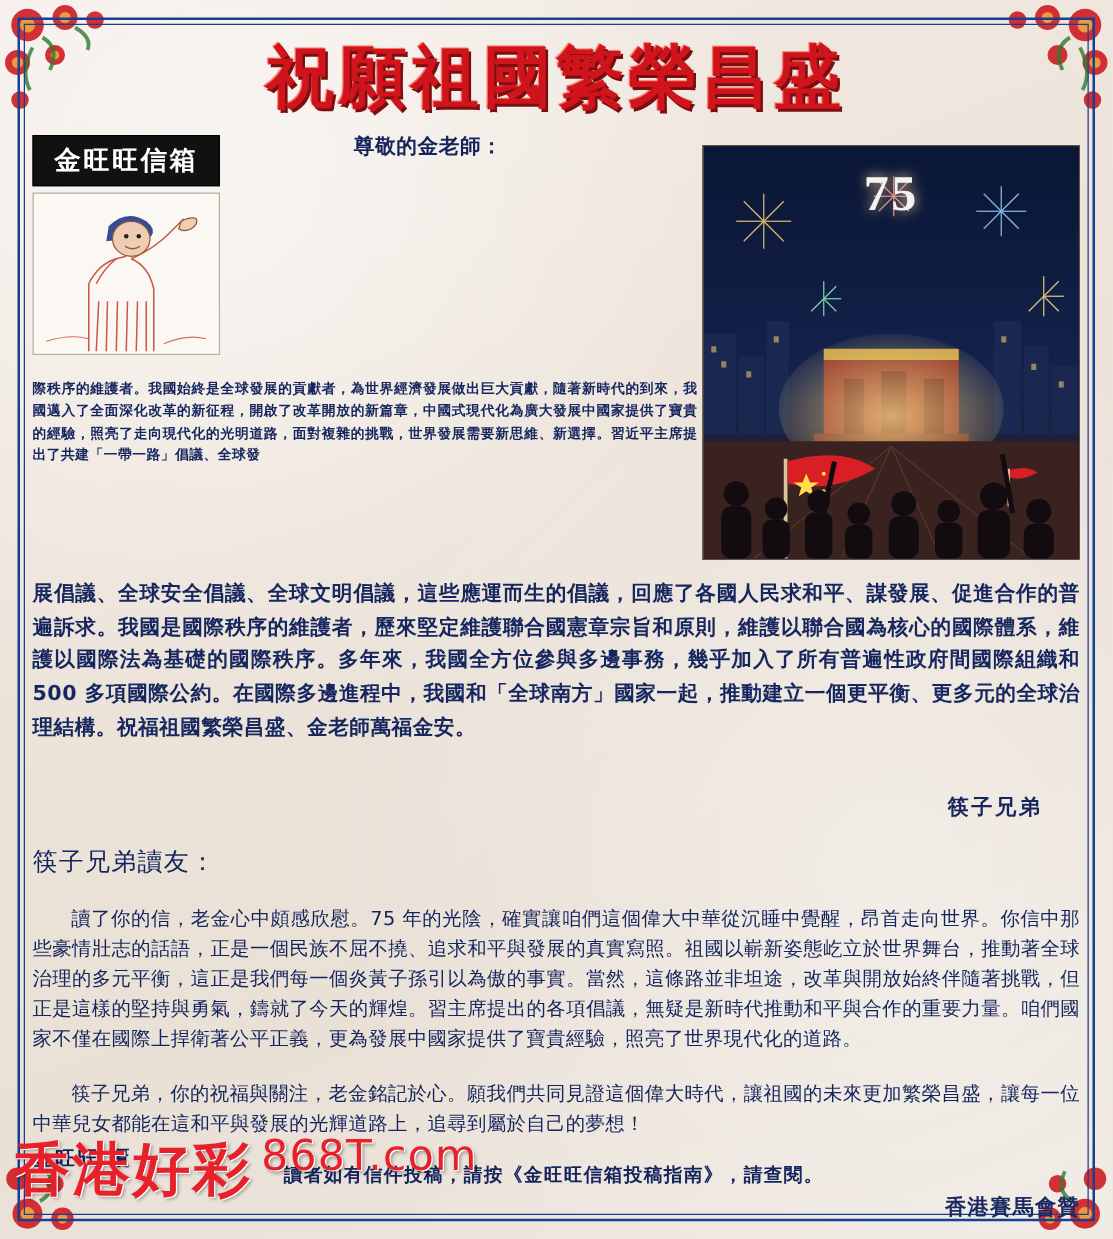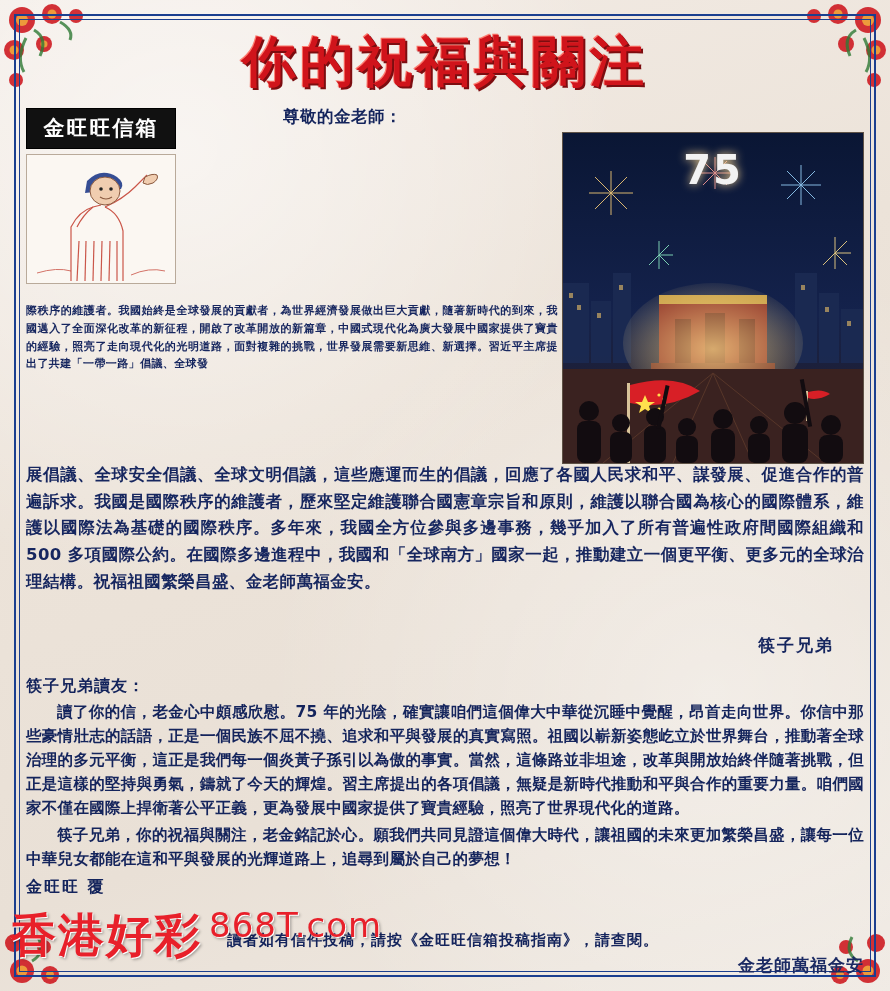--- a/index.html
+++ b/index.html
@@ -113,26 +113,27 @@
     color: #14245c;
     font-weight: 600;
     letter-spacing: 0.5px;
     text-align: right;
   }
 
   
   .photo {
     position: absolute;
     right: 0;
-    top: 28px;
+    top: 12px;
     width: 300px;
     height: 330px;
     border: 1px solid #5e5246;
     overflow: hidden;
     background: #0a1430;
+    font-family: Liberation Serif, serif;
   }
   .photo .badge75 {
     position: absolute;
     left: 50%;
     top: 14px;
     transform: translateX(-50%);
     font-size: 40px;
     font-weight: bold;
     color: #f2f2f2;
     text-shadow: 0 0 10px rgba(255,220,150,0.9);
@@ -185,31 +186,31 @@
     letter-spacing: 2px;
   }
 
   .reply {
     position: absolute;
     left: 0;
     top: 572px;
     width: 838px;
   }
   .reply-greeting {
-    font-size: 16px;
+    font-size: 20px;
     color: #14245c;
-    font-weight: 700;
+    font-weight: 400;
     letter-spacing: 1px;
   }
   .reply-para {
-    margin-top: 3px;
+    margin-top: 20px;
     font-size: 15.5px;
     line-height: 1.55;
     color: #14245c;
-    font-weight: 700;
+    font-weight: 400;
     letter-spacing: 0.3px;
     text-align: justify;
     text-indent: 2em;
   }
   .reply-sign {
     margin-top: 6px;
     padding-right: 72px;
     font-size: 16px;
     font-weight: 700;
     color: #14245c;
@@ -351,21 +352,21 @@
         <circle cx="50" cy="16" r="4"></circle>
       </g>
       <g stroke="#2f7a35" stroke-width="3" fill="none" opacity="0.8">
         <path d="M32 30 Q46 38 38 54"></path>
       </g>
     </svg>
   </div>
 
   <div class="frame"></div>
 
-  <div class="title">你的祝福與關注</div>
+  <div class="title">祝願祖國繁榮昌盛</div>
 
   <div class="content">
 
     <div class="mailbox">
       <div class="mailbox-label">金旺旺信箱</div>
       <div class="mailbox-art">
         <svg width="148" height="128" viewBox="0 0 148 128">
           <rect x="0" y="0" width="148" height="128" fill="#fbf7f2"></rect>
           <g stroke="#c23a2c" stroke-width="1.2" fill="none" opacity="0.85">
             <path d="M44 126 L44 72 Q52 56 66 52 L74 50"></path>
@@ -568,15 +569,15 @@
     </div>
 
     <div class="footnote">讀者如有信件投稿，請按《金旺旺信箱投稿指南》，請查閱。</div>
   </div>
 
   <div class="watermark">
     <span class="wm-cn">香港好彩</span>
     <span class="wm-en">868T.com</span>
   </div>
 
-  <div class="bottom-right-label">金老師萬福金安</div>
+  <div class="bottom-right-label">香港賽馬會贊</div>
   <div class="bottom-strip"></div>
 </div>
 
 </body></html>

